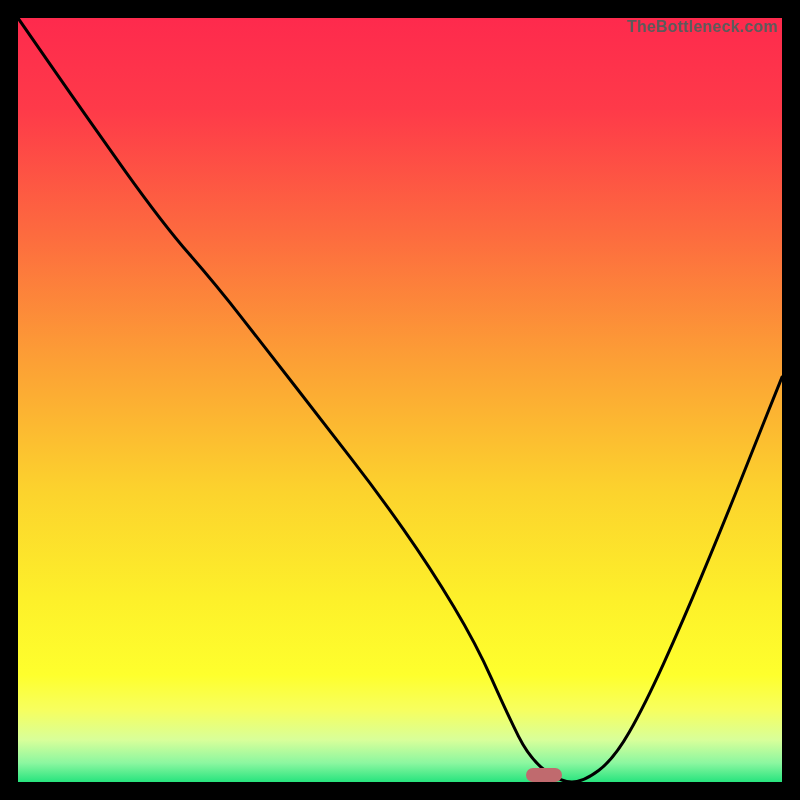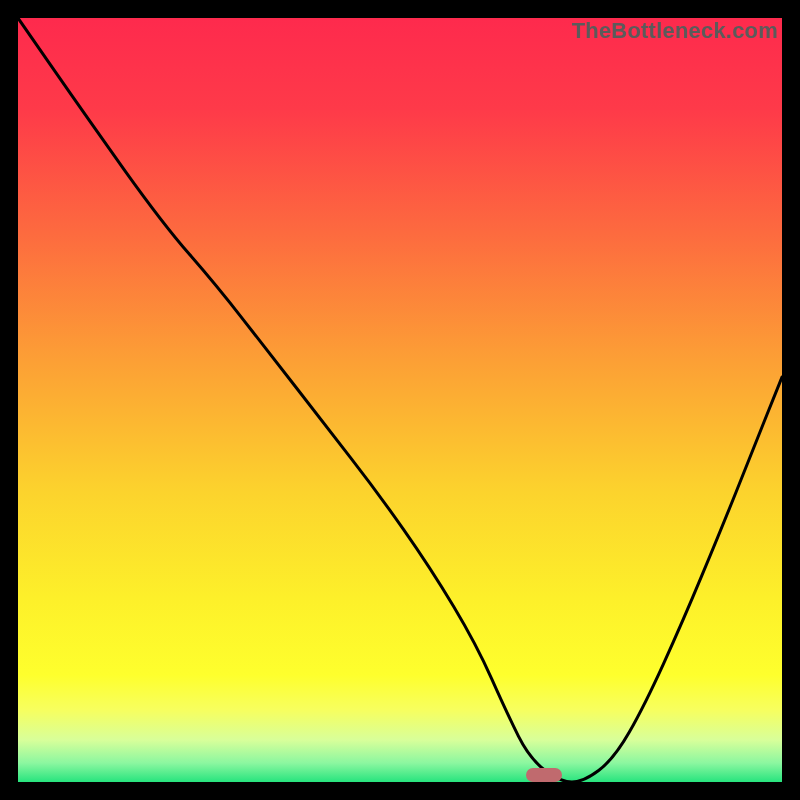--- a/index.html
+++ b/index.html
@@ -43,21 +43,21 @@
   .marker {
     position: absolute;
     border-radius: 7px;
     background: #c06a6e;
   }
   .watermark {
     position: absolute;
     top: 0px;
     right: 4px;
     color: #5b5b5b;
-    font-size: 22px;
+    font-size: 16px;
     font-weight: 600;
     letter-spacing: 0.2px;
     user-select: none;
   }
 </style>
 </head>
 <body>
 
 <div class="frame">
   <div class="plot">

